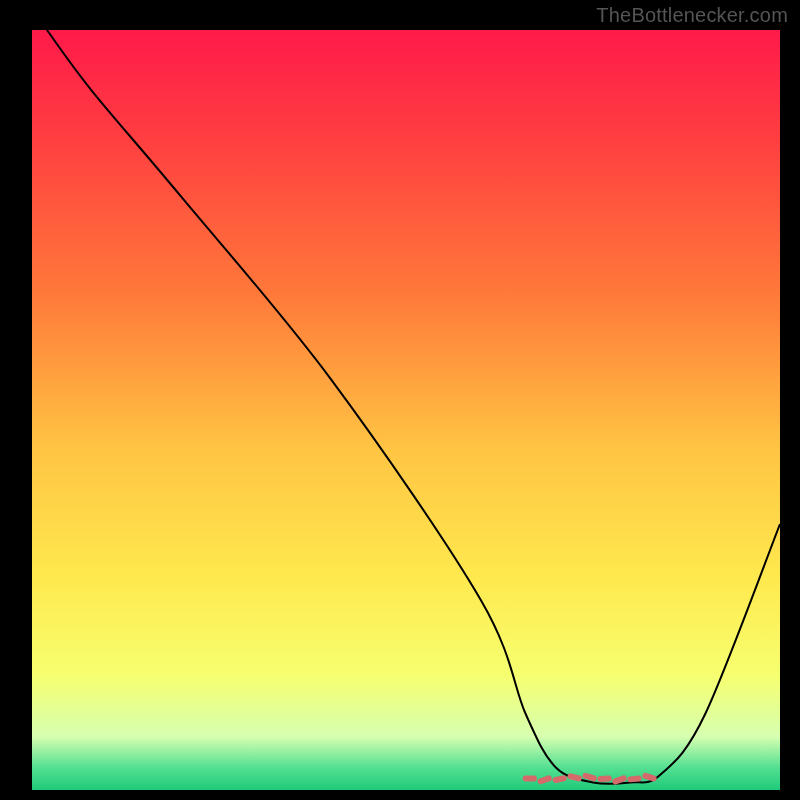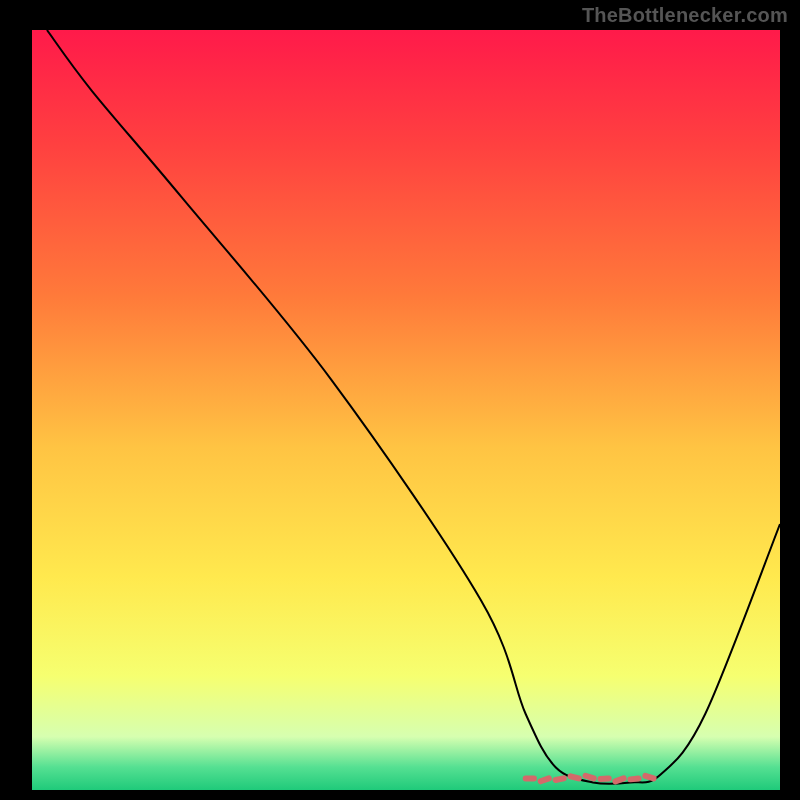--- a/index.html
+++ b/index.html
@@ -17,21 +17,21 @@
     width: 800px;
     height: 800px;
     background: #000;
   }
   .attribution {
     position: absolute;
     top: 4px;
     right: 12px;
     color: #555;
     font-size: 20px;
-    font-weight: 700;
+    font-weight: 400;
     letter-spacing: 0.2px;
     user-select: none;
   }
   svg {
     position: absolute;
     top: 0; left: 0;
   }
   .curve {
     fill: none;
     stroke: #000;

